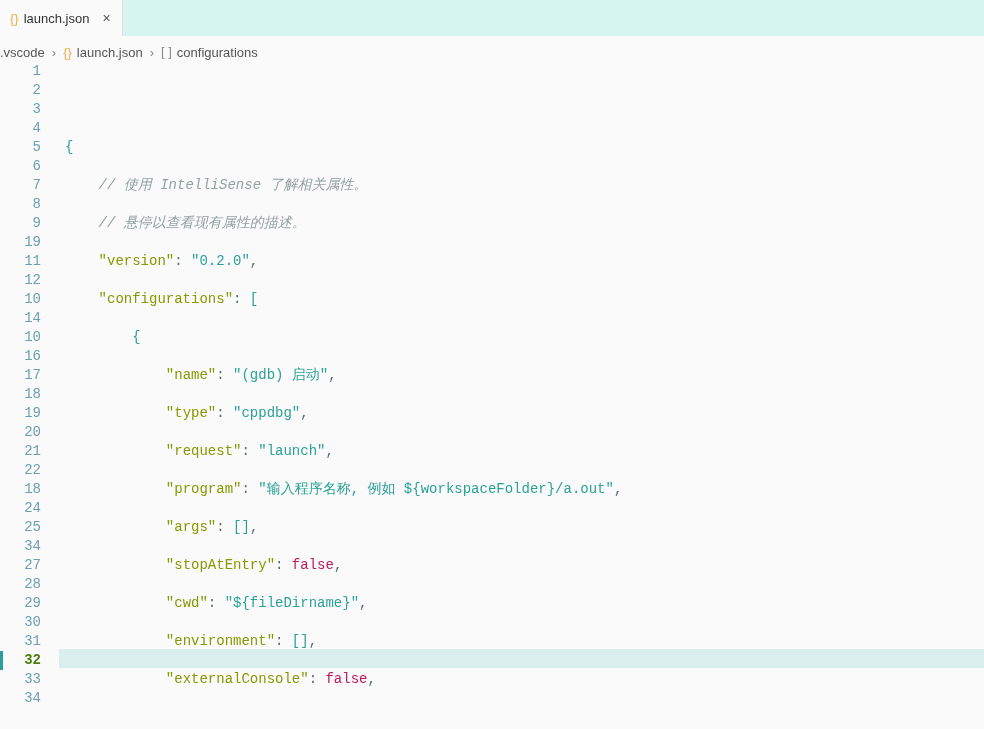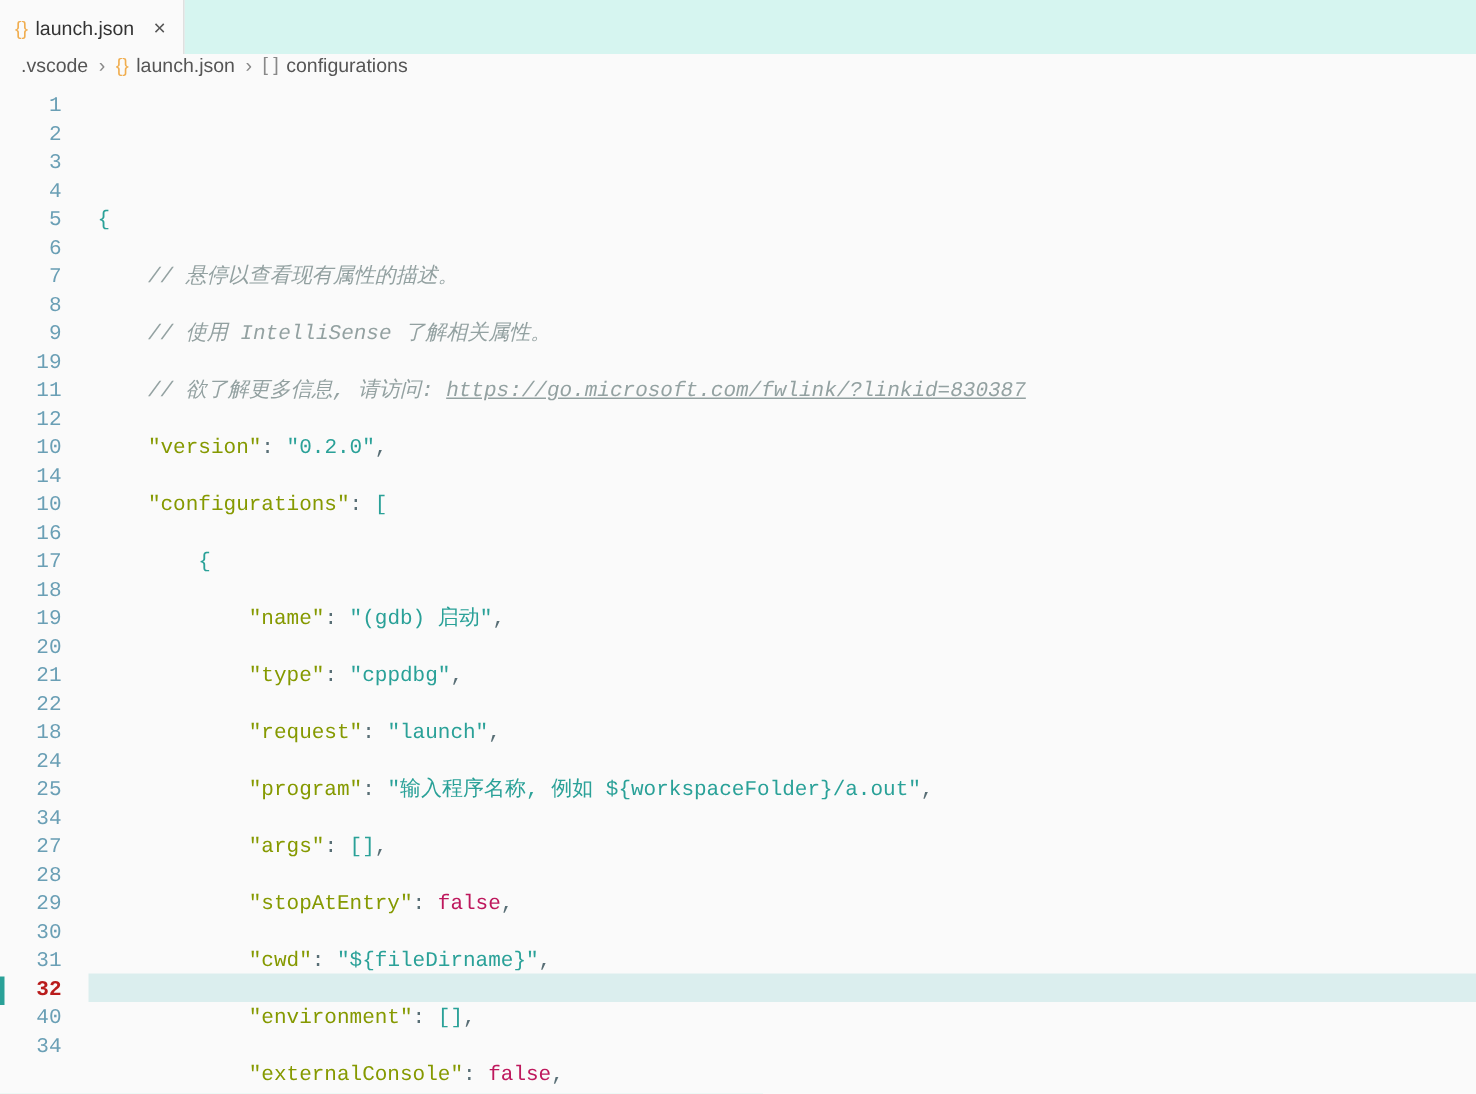--- a/index.html
+++ b/index.html
@@ -41,22 +41,21 @@
     font-size: 14px;
     width: 16px;
     text-align: center;
   }
 
   
   .breadcrumb {
     height: 24px;
     background: #fafafa;
     display: flex;
-    align-items: flex-start;
-    padding-left: 14px;
+    align-items: flex-end;
     font-family: -apple-system, "Segoe UI", sans-serif;
     font-size: 13px;
     color: #555;
     gap: 5px;
   }
   .breadcrumb .sep { color: #888; margin: 0 2px; }
   .breadcrumb .json-icon { color: #f0ad4e; }
   .breadcrumb .arr-icon { color: #888; display:inline-block; transform: translateY(-1px);}
 
   
@@ -72,21 +71,21 @@
     color: #6a9fb5;
     padding-top: 2px;
     user-select: none;
   }
   .gutter .ln {
     height: 19px;
     line-height: 19px;
     padding-right: 18px;
     font-size: 14px;
   }
-  .gutter .ln.current { color: #b91c1c; font-weight: 600; }
+  .gutter .ln.current { color: #4d7c0f; font-weight: 600; }
 
   .code {
     flex: 1;
     padding-top: 2px;
     padding-left: 6px;
     white-space: pre;
     font-size: 14px;
     line-height: 19px;
     color: #333;
     position: relative;
@@ -169,31 +168,30 @@
     <div class="ln">18</div>
     <div class="ln">24</div>
     <div class="ln">25</div>
     <div class="ln">34</div>
     <div class="ln">27</div>
     <div class="ln">28</div>
     <div class="ln">29</div>
     <div class="ln">30</div>
     <div class="ln">31</div>
     <div class="ln current">32</div>
-    <div class="ln">40</div>
+    <div class="ln">33</div>
     <div class="ln">34</div>
   </div>
 
   <div class="code">
     <div class="hl-line" style="top: calc(31 * 19px);"></div>
     <div class="code-content">
 <div class="codeline"><span class="br">{</span></div>
+<div class="codeline">    <span class="com">// 使用 IntelliSense 了解相关属性。</span></div>
 <div class="codeline">    <span class="com">// 悬停以查看现有属性的描述。</span></div>
-<div class="codeline">    <span class="com">// 使用 IntelliSense 了解相关属性。</span></div>
-<div class="codeline">    <span class="com">// 欲了解更多信息, 请访问: </span><span class="url">https://go.microsoft.com/fwlink/?linkid=830387</span></div>
 <div class="codeline">    <span class="key">"version"</span><span class="p">:</span> <span class="str">"0.2.0"</span><span class="p">,</span></div>
 <div class="codeline">    <span class="key">"configurations"</span><span class="p">:</span> <span class="br">[</span></div>
 <div class="codeline">        <span class="br">{</span></div>
 <div class="codeline">            <span class="key">"name"</span><span class="p">:</span> <span class="str">"(gdb) 启动"</span><span class="p">,</span></div>
 <div class="codeline">            <span class="key">"type"</span><span class="p">:</span> <span class="str">"cppdbg"</span><span class="p">,</span></div>
 <div class="codeline">            <span class="key">"request"</span><span class="p">:</span> <span class="str">"launch"</span><span class="p">,</span></div>
 <div class="codeline">            <span class="key">"program"</span><span class="p">:</span> <span class="str">"输入程序名称, 例如 ${workspaceFolder}/a.out"</span><span class="p">,</span></div>
 <div class="codeline">            <span class="key">"args"</span><span class="p">:</span> <span class="br">[]</span><span class="p">,</span></div>
 <div class="codeline">            <span class="key">"stopAtEntry"</span><span class="p">:</span> <span class="kw">false</span><span class="p">,</span></div>
 <div class="codeline">            <span class="key">"cwd"</span><span class="p">:</span> <span class="str">"${fileDirname}"</span><span class="p">,</span></div>

